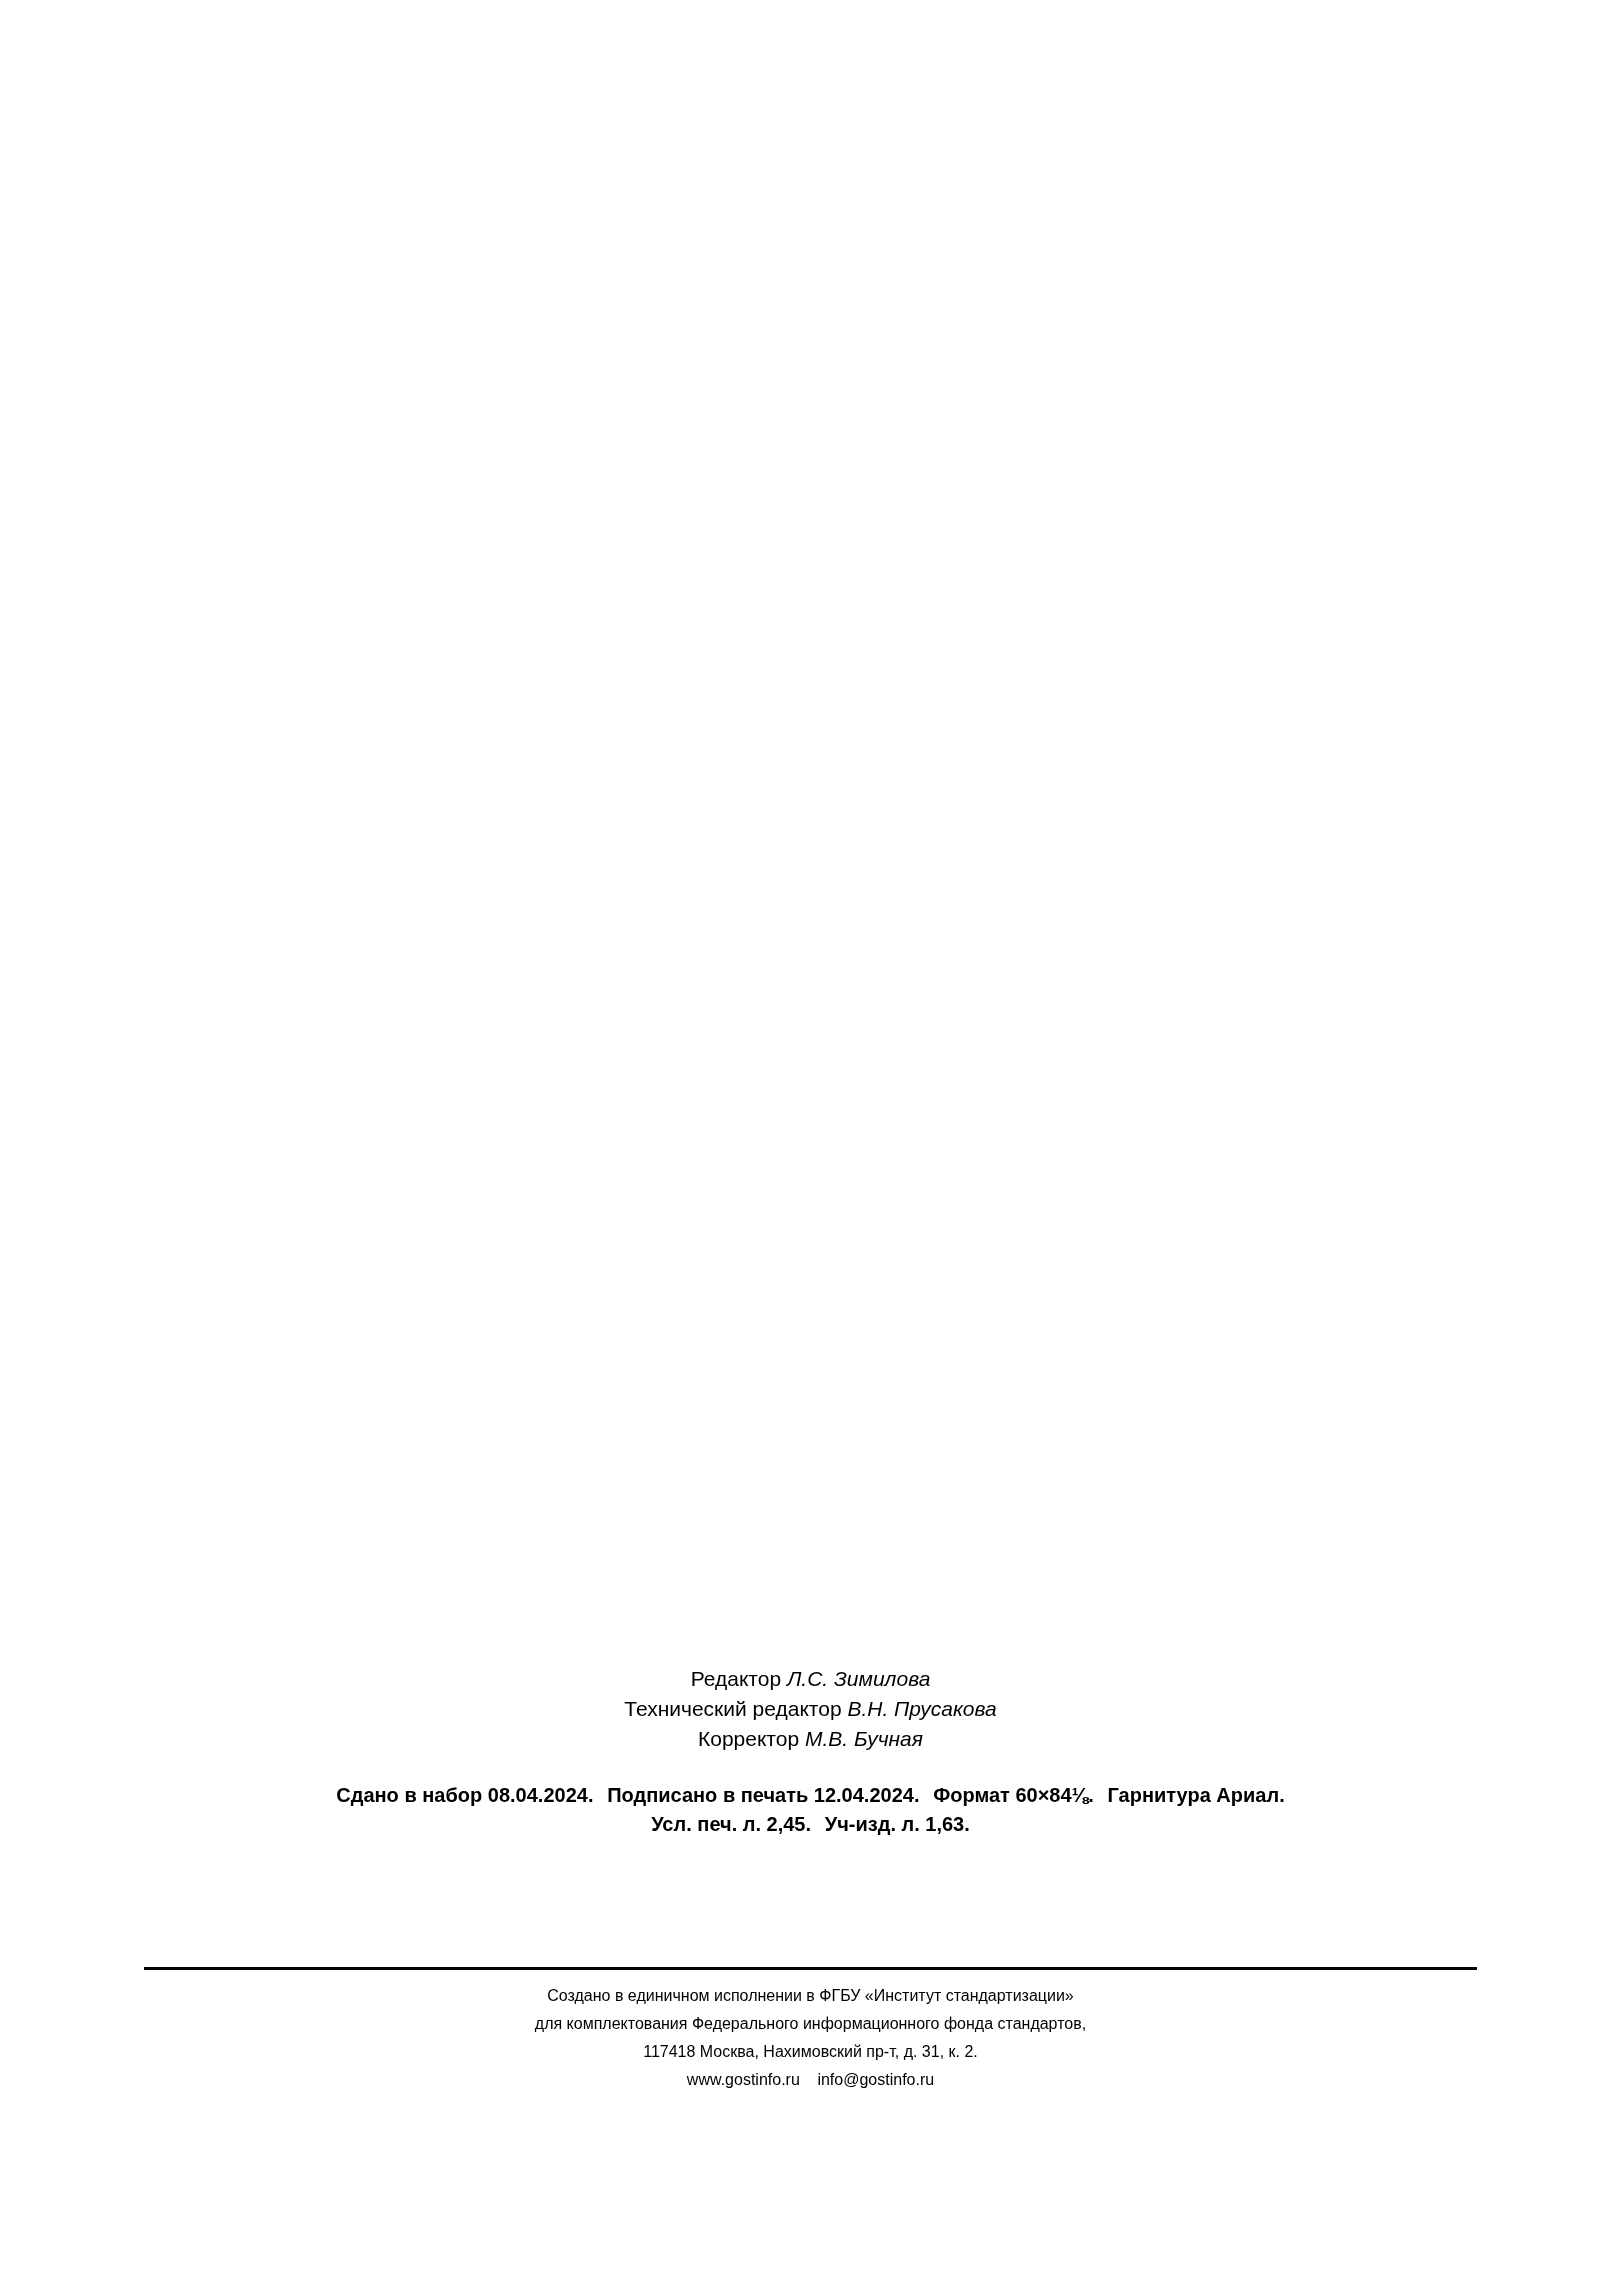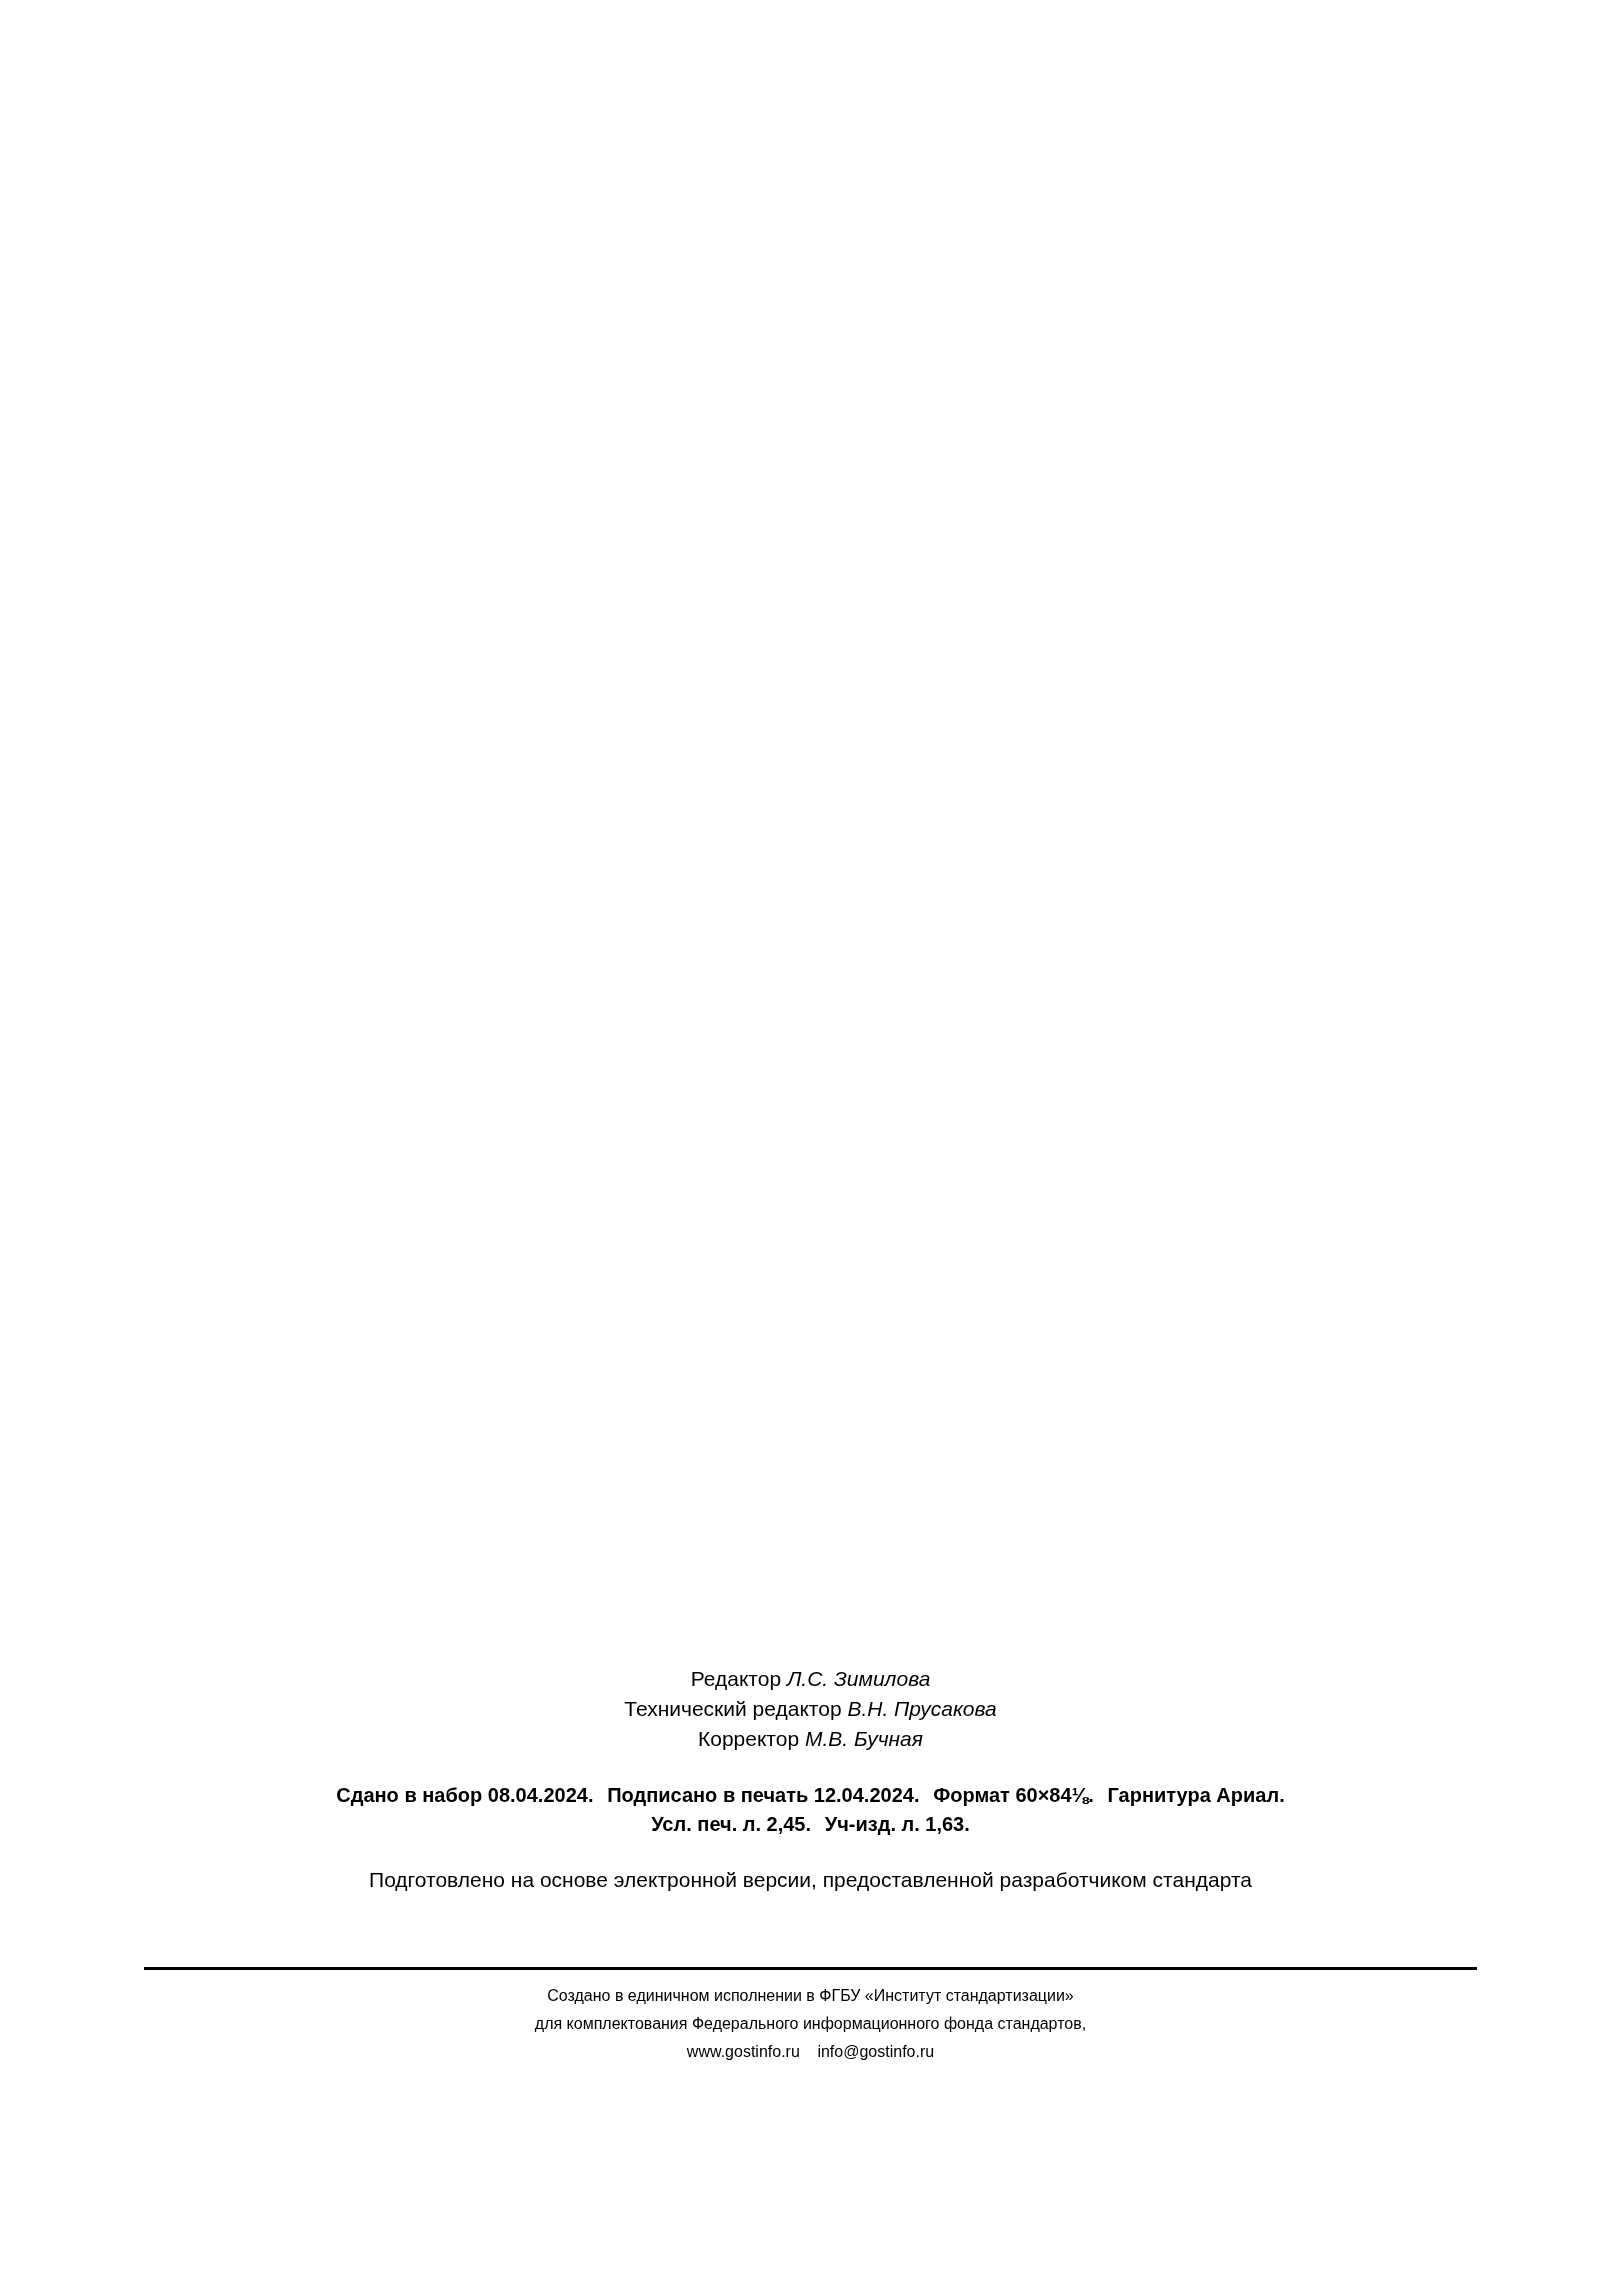--- a/index.html
+++ b/index.html
@@ -94,26 +94,26 @@
       <div class="line"><span>Редактор </span><span class="name">Л.С. Зимилова</span></div>
       <div class="line"><span>Технический редактор </span><span class="name">В.Н. Прусакова</span></div>
       <div class="line"><span>Корректор </span><span class="name">М.В. Бучная</span></div>
     </div>
 
     <div class="imprint">
       <div class="line"><span>Сдано в набор 08.04.2024.</span><span class="gap"></span><span>Подписано в печать 12.04.2024.</span><span class="gap"></span><span>Формат 60×84⅛.</span><span class="gap"></span><span>Гарнитура Ариал.</span></div>
       <div class="line"><span>Усл. печ. л. 2,45.</span><span class="gap"></span><span>Уч-изд. л. 1,63.</span></div>
     </div>
 
-    <div class="prepared">Подготовлено на основе электронной версии, предоставленной разработчиком стандарта</div>
 
   </div>
 
   <div class="rule"></div>
 
   <div class="publisher">
     <div class="line">Создано в единичном исполнении в ФГБУ «Институт стандартизации»</div>
     <div class="line">для комплектования Федерального информационного фонда стандартов,</div>
+    <div class="line">117418 Москва, Нахимовский пр-т, д. 31, к. 2.</div>
     <div class="line contact"><span>www.gostinfo.ru</span><span class="gap"></span><span>info@gostinfo.ru</span></div>
   </div>
 
 </div>
 
 
 </body></html>

